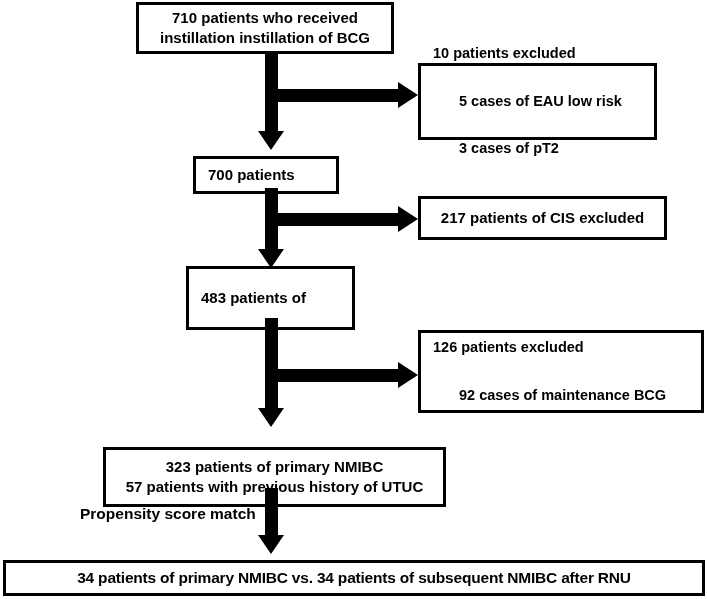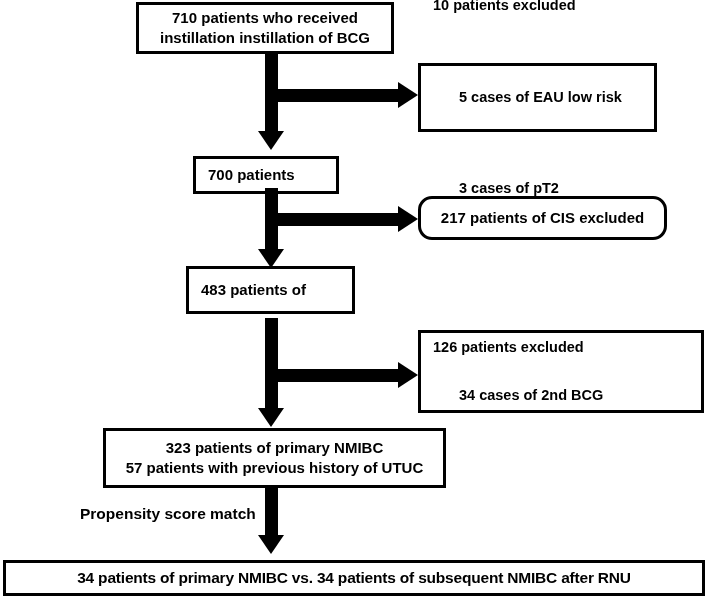--- a/index.html
+++ b/index.html
@@ -94,56 +94,56 @@
     <span class="line">710 patients who received</span>
     <span class="line">instillation instillation of BCG</span>
   </div>
 
   <div class="vline" style="left:265px; top:54px; width:13px; height:79px;"></div>
   <div class="arrow-down" style="left:258px; top:131px;"></div>
 
   <div class="hline" style="left:271px; top:89px; width:130px; height:13px;"></div>
   <div class="arrow-right" style="left:398px; top:82px;"></div>
 
-  <div class="box left tight" style="left:418px; top:63px; width:239px; height:69px;gap:44px;">
+  <div class="box left tight" style="left:418px; top:63px; width:239px; height:77px;">
     <span class="line">10 patients excluded</span>
     <span class="line indent">5 cases of EAU low risk</span>
     <span class="line indent">3 cases of pT2</span>
   </div>
 
   <div class="box left" style="left:193px; top:150px; width:146px; height:38px;margin-top:6px;">
     <span class="line">700 patients</span>
   </div>
 
   <div class="vline" style="left:265px; top:188px; width:13px; height:66px;"></div>
   <div class="arrow-down" style="left:258px; top:249px;"></div>
 
   <div class="hline" style="left:271px; top:213px; width:130px; height:13px;"></div>
   <div class="arrow-right" style="left:398px; top:206px;"></div>
 
-  <div class="box center" style="left:418px; top:196px; width:249px; height:44px;border-radius:14px;">
+  <div class="box center" style="left:418px; top:196px; width:249px; height:44px;">
     <span class="line">217 patients of CIS excluded</span>
   </div>
 
-  <div class="box left" style="left:186px; top:266px; width:169px; height:48px;">
+  <div class="box left" style="left:186px; top:266px; width:169px; height:64px;">
     <span class="line">483 patients of</span>
   </div>
 
   <div class="vline" style="left:265px; top:318px; width:13px; height:93px;"></div>
   <div class="arrow-down" style="left:258px; top:408px;"></div>
 
   <div class="hline" style="left:271px; top:369px; width:130px; height:13px;"></div>
   <div class="arrow-right" style="left:398px; top:362px;"></div>
 
   <div class="box left tight" style="left:418px; top:330px; width:286px; height:83px;">
     <span class="line">126 patients excluded</span>
-    <span class="line indent">34 cases of 2nd BCG</span>
+    <span class="line indent">92 cases of maintenance BCG</span>
   </div>
 
-  <div class="box center" style="left:103px; top:428px; width:343px; height:60px;text-align:center;">
+  <div class="box center" style="left:103px; top:447px; width:343px; height:60px;text-align:center;">
     <span class="line">323 patients of primary NMIBC</span>
     <span class="line">57 patients with previous history of UTUC</span>
   </div>
 
   <div class="vline" style="left:265px; top:488px; width:13px; height:50px;"></div>
   <div class="arrow-down" style="left:258px; top:535px;"></div>
 
   <div class="caption" style="left:52px; top:505px;margin-left:28px;">Propensity score match</div>
 
   <div class="final-box" style="left:3px; top:560px; width:702px; height:36px;">

